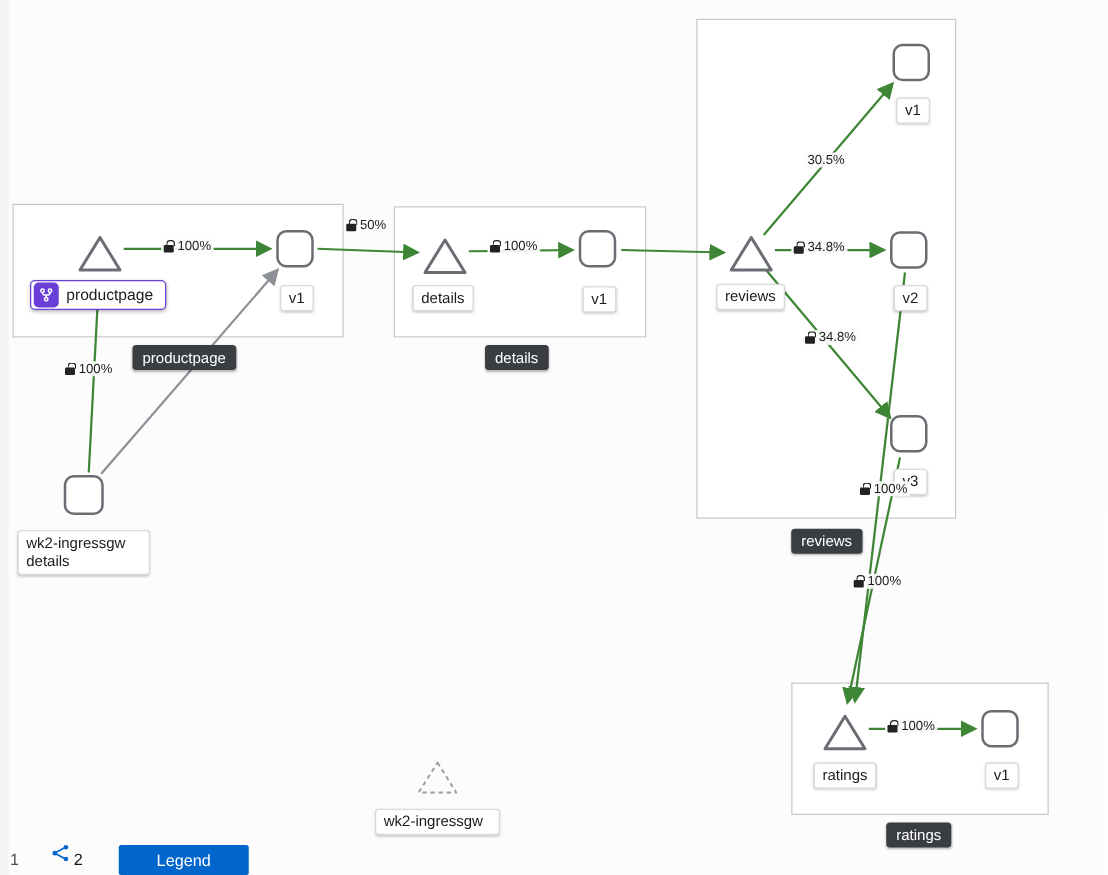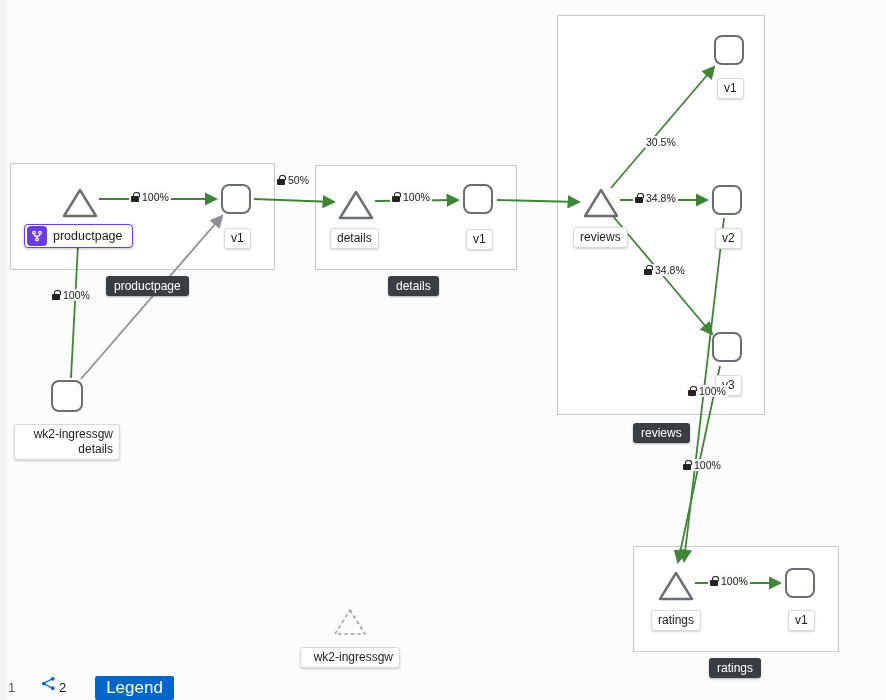--- a/index.html
+++ b/index.html
@@ -6,37 +6,37 @@
   body{font-family:"Liberation Sans",sans-serif;background:#ffffff}
   .canvas{position:relative;width:886px;height:700px;background:#fcfcfc;overflow:hidden}
   .gutter{position:absolute;left:0;top:0;width:7px;height:700px;background:#f3f3f3;z-index:0}
   .group-box{position:absolute;background:#ffffff;border:1px solid #c9c9c9;z-index:1}
   .edges{position:absolute;left:0;top:0;z-index:2}
   .node{position:absolute;z-index:3}
   .node svg{display:block}
   .sq-node{width:30px;height:30px;border:2px solid #6a6d73;border-radius:8px;background:#ffffff}
   .node-label{position:absolute;z-index:4;background:#ffffff;border:1px solid #d9d9d9;border-radius:3px;
     box-shadow:0 1px 2px rgba(0,0,0,.18);padding:2px 6px;font-size:12px;color:#1b1b1b;
-    white-space:nowrap;text-align:right;line-height:1.25}
+    white-space:nowrap;text-align:left;line-height:1.25}
   .group-label{position:absolute;z-index:4;background:#3a3e42;color:#ffffff;font-size:12px;
     padding:3px 8px;border-radius:3px;box-shadow:0 1px 2px rgba(0,0,0,.3);white-space:nowrap}
   .svc-label{position:absolute;z-index:4;display:flex;align-items:center;gap:6px;background:#ffffff;
     border:1.5px solid #6a3fd8;border-radius:4px;padding:1px 9px 1px 2px;font-size:12.5px;color:#1b1b1b;
     box-shadow:0 1px 3px rgba(0,0,0,.25)}
   .badge{width:20px;height:20px;border-radius:4px;background:#6a3fd8;display:flex;align-items:center;justify-content:center}
   .edge-label{position:absolute;z-index:4;display:flex;align-items:center;gap:3px;font-size:10.5px;
     color:#1b1b1b;background:rgba(252,252,252,.92);padding:0 2px;border-radius:2px;white-space:nowrap}
   .lock{position:relative;display:inline-block;width:8px;height:6px;background:#222;border-radius:1px;margin-top:3px}
   .lock::before{content:"";position:absolute;left:1.5px;top:-3.5px;width:5px;height:4px;
     border:1.4px solid #222;border-bottom:none;border-radius:3px 3px 0 0}
   .page-num{position:absolute;left:8px;bottom:5px;font-size:13px;color:#4f5255;z-index:5}
   .count-icon{position:absolute;left:41px;bottom:5px;z-index:5}
   .count-num{position:absolute;left:59px;bottom:5px;font-size:13px;color:#151515;z-index:5}
-  .legend-btn{position:absolute;left:95px;bottom:0;width:79px;height:24px;background:#0066cc;color:#ffffff;
-    border:none;border-radius:2px;font-size:17px;font-family:inherit;cursor:pointer;z-index:5}
+  .legend-btn{position:absolute;left:95px;bottom:0;width:104px;height:24px;background:#0066cc;color:#ffffff;
+    border:none;border-radius:2px;font-size:13px;font-family:inherit;cursor:pointer;z-index:5}
 </style>
 </head>
 <body>
 
 <div class="canvas">
   <div class="gutter"></div>
 
   <div class="group-box" style="left:10px;top:163px;width:265px;height:107px"></div>
   <div class="group-box" style="left:315px;top:165px;width:202px;height:105px"></div>
   <div class="group-box" style="left:557px;top:15px;width:208px;height:400px"></div>
@@ -141,21 +141,21 @@
     <span>100%</span>
   </div>
   <div class="edge-label" style="left:275px;top:174px">
     <span class="lock"></span>
     <span>50%</span>
   </div>
   <div class="edge-label" style="left:390px;top:191px">
     <span class="lock"></span>
     <span>100%</span>
   </div>
-  <div class="edge-label" style="left:644px;top:136px">
+  <div class="edge-label" style="left:644px;top:122px">
     <span>30.5%</span>
   </div>
   <div class="edge-label" style="left:633px;top:192px">
     <span class="lock"></span>
     <span>34.8%</span>
   </div>
   <div class="edge-label" style="left:642px;top:264px">
     <span class="lock"></span>
     <span>34.8%</span>
   </div>

